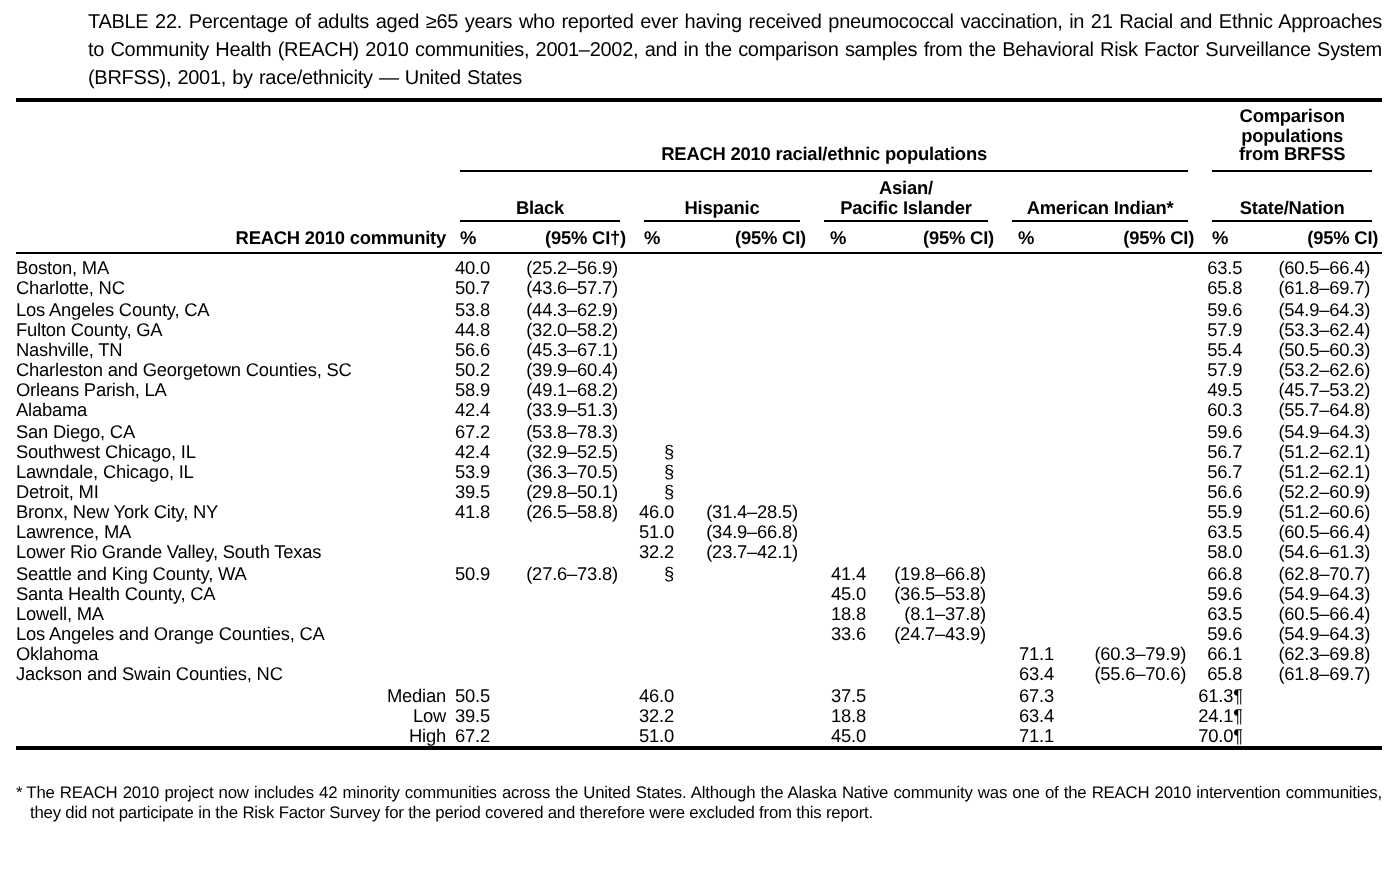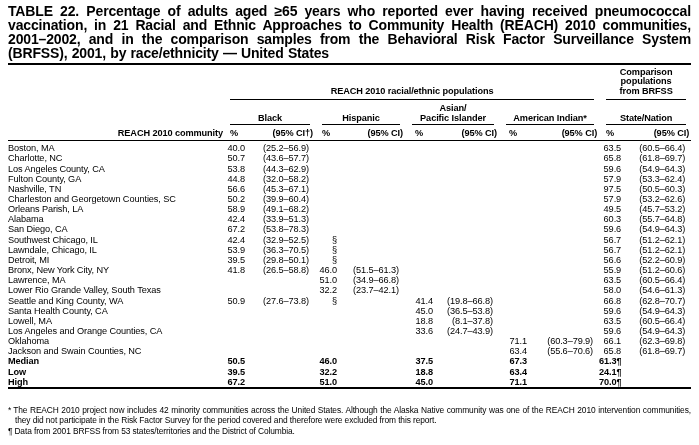--- a/index.html
+++ b/index.html
@@ -4,22 +4,22 @@
 <style>
   html,body { margin:0; padding:0; background:#fff; }
   body {
     width:699px; height:445px; box-sizing:border-box;
     padding:5px 8px 0 8px;
     color:#000;
     font-family:"Liberation Sans", sans-serif;
     -webkit-font-smoothing:antialiased;
   }
   .title {
-    font-weight:bold; font-size:14px; line-height:13.9px;
-    text-align:justify; letter-spacing:-0.15px; word-spacing:0.5px;
+    font-weight:normal; font-size:10px; line-height:13.9px;
+    text-align:justify; letter-spacing:-0.15px; word-spacing:0.5px;margin-left:36px;
   }
   table {
     border-collapse:collapse; table-layout:fixed;
     width:683px; margin-top:2px;
     border-top:2.5px solid #000;
     border-bottom:2.5px solid #000;
   }
   th, td { padding:0; }
   thead th { font-weight:bold; font-size:9.2px; vertical-align:bottom; letter-spacing:-0.1px; }
   .th-community {
@@ -40,21 +40,21 @@
   .sub-pct { text-align:center; border-bottom:1px solid #000; padding:3px 0 2px 0; }
   .sub-ci  { text-align:right; border-bottom:1px solid #000; padding:3px 2px 2px 0; }
   tbody td {
     font-size:9.2px; line-height:10.15px; height:10.15px;
     white-space:nowrap; overflow:hidden; letter-spacing:-0.1px;
   }
   tbody tr:first-child td { padding-top:2px; }
   td.community { text-align:left; }
   td.pct { text-align:right; }
   td.ci  { text-align:right; padding-right:6px; }
-  tr.summary td { font-weight:bold; }
+  tr.summary td { font-weight:normal;text-align:right; }
   .footnotes { margin-top:16px; font-size:8.4px; line-height:10.3px; letter-spacing:-0.1px; }
   .footnote { padding-left:7px; text-indent:-7px; text-align:justify; }
   .fn-marker { padding-right:2px; }
 </style>
 </head>
 <body>
 
 <div class="title">TABLE 22. Percentage of adults aged ≥65 years who reported ever having received pneumococcal vaccination, in 21 Racial and Ethnic Approaches to Community Health (REACH) 2010 communities, 2001–2002, and in the comparison samples from the Behavioral Risk Factor Surveillance System (BRFSS), 2001, by race/ethnicity — United States</div>
 
 <table>
@@ -172,21 +172,21 @@
       <tr>
         <td class="community">Nashville, TN</td>
         <td class="pct">56.6</td>
         <td class="ci">(45.3–67.1)</td>
         <td class="pct"></td>
         <td class="ci"></td>
         <td class="pct"></td>
         <td class="ci"></td>
         <td class="pct"></td>
         <td class="ci"></td>
-        <td class="pct">97.5</td>
+        <td class="pct">55.4</td>
         <td class="ci">(50.5–60.3)</td>
       </tr>
       <tr>
         <td class="community">Charleston and Georgetown Counties, SC</td>
         <td class="pct">50.2</td>
         <td class="ci">(39.9–60.4)</td>
         <td class="pct"></td>
         <td class="ci"></td>
         <td class="pct"></td>
         <td class="ci"></td>
@@ -271,21 +271,21 @@
         <td class="pct"></td>
         <td class="ci"></td>
         <td class="pct">56.6</td>
         <td class="ci">(52.2–60.9)</td>
       </tr>
       <tr>
         <td class="community">Bronx, New York City, NY</td>
         <td class="pct">41.8</td>
         <td class="ci">(26.5–58.8)</td>
         <td class="pct">46.0</td>
-        <td class="ci">(51.5–61.3)</td>
+        <td class="ci">(31.4–28.5)</td>
         <td class="pct"></td>
         <td class="ci"></td>
         <td class="pct"></td>
         <td class="ci"></td>
         <td class="pct">55.9</td>
         <td class="ci">(51.2–60.6)</td>
       </tr>
       <tr>
         <td class="community">Lawrence, MA</td>
         <td class="pct"></td>
@@ -427,14 +427,13 @@
         <td class="pct">71.1</td>
         <td class="ci"></td>
         <td class="pct">70.0¶</td>
         <td class="ci"></td>
       </tr>
     </tbody>
 </table>
 
 <div class="footnotes">
   <div class="footnote"><span class="fn-marker">*</span><span>The REACH 2010 project now includes 42 minority communities across the United States. Although the Alaska Native community was one of the REACH 2010 intervention communities, they did not participate in the Risk Factor Survey for the period covered and therefore were excluded from this report.</span></div>
-  <div class="footnote"><span class="fn-marker">¶</span><span>Data from 2001 BRFSS from 53 states/territories and the District of Columbia.</span></div>
 </div>
 
 </body></html>

